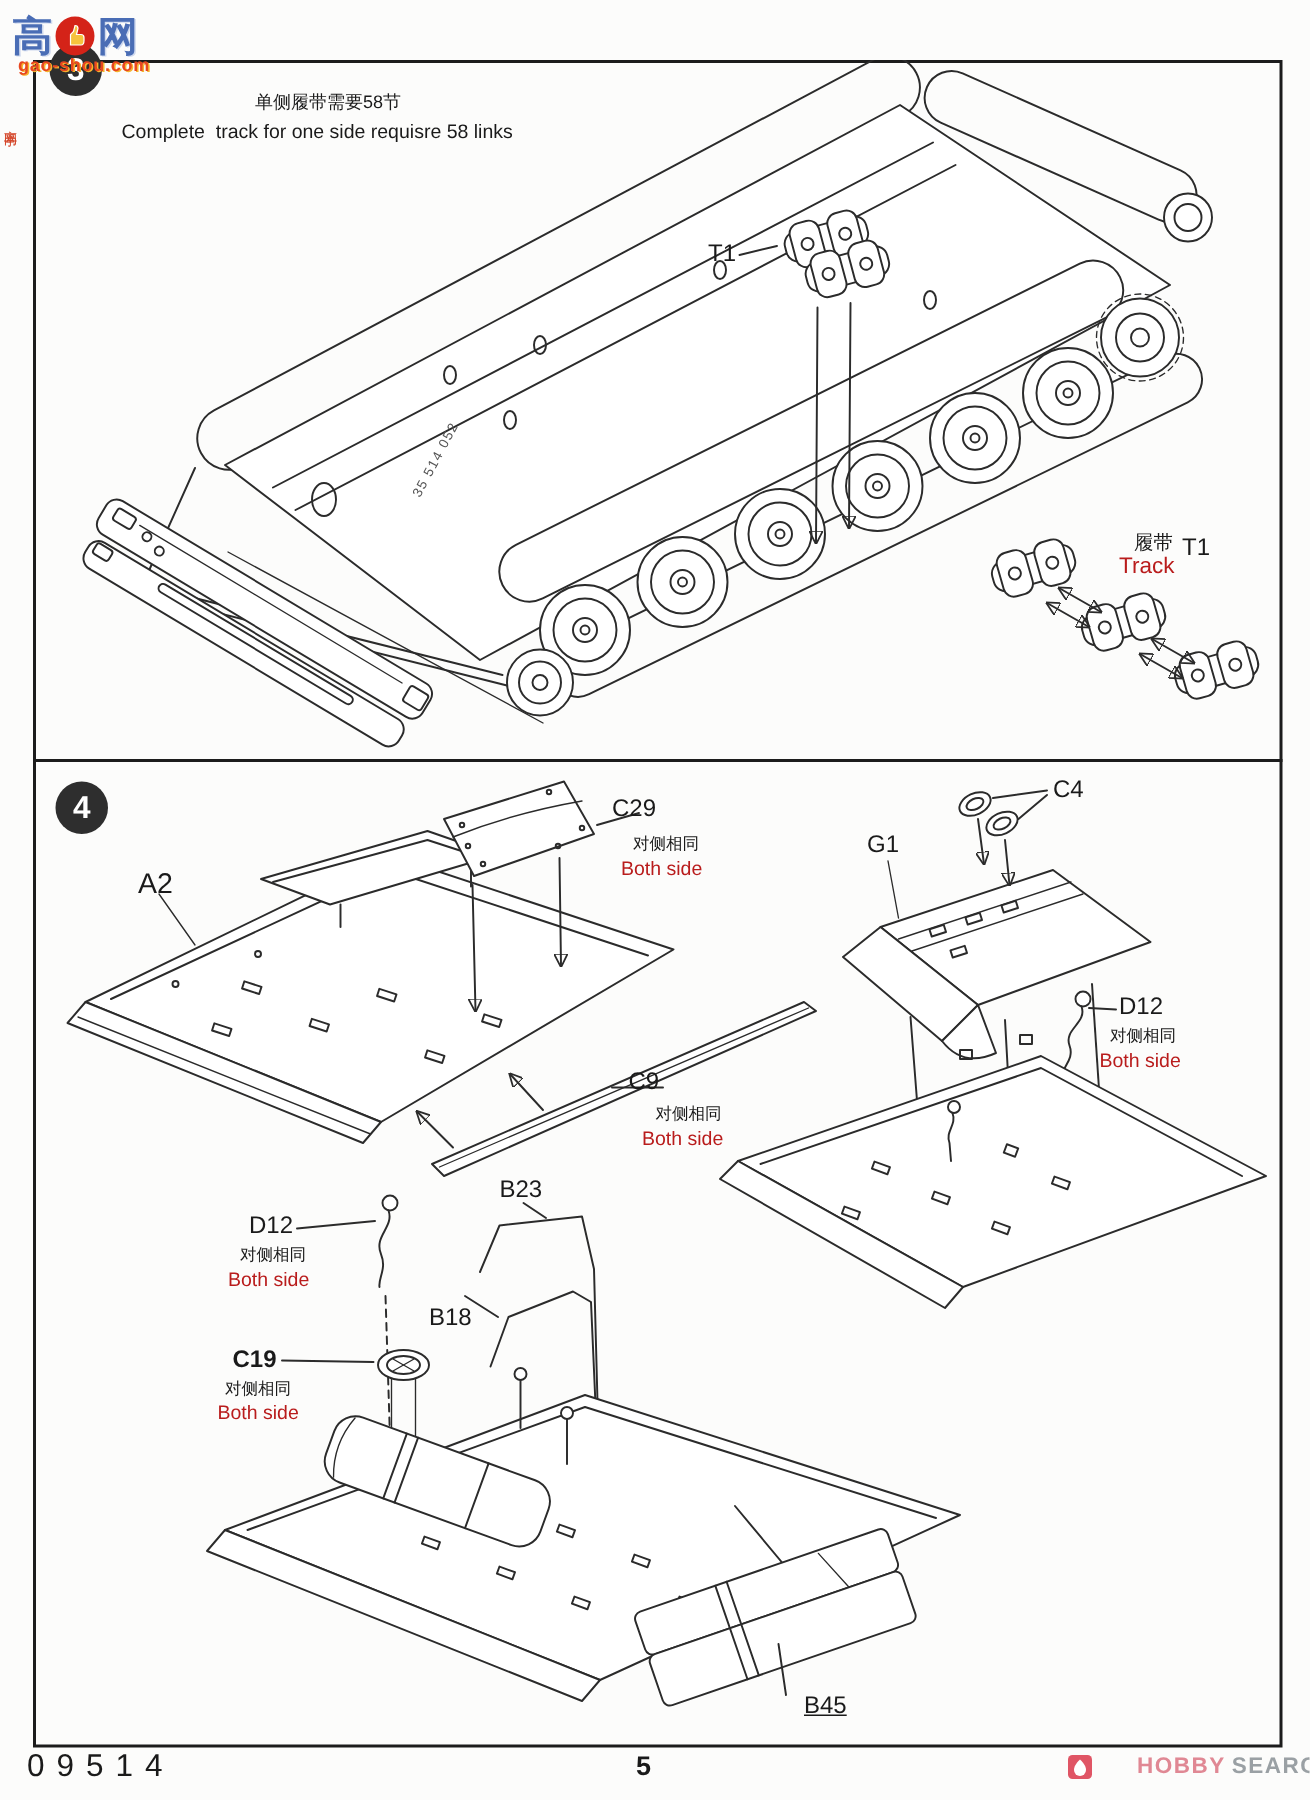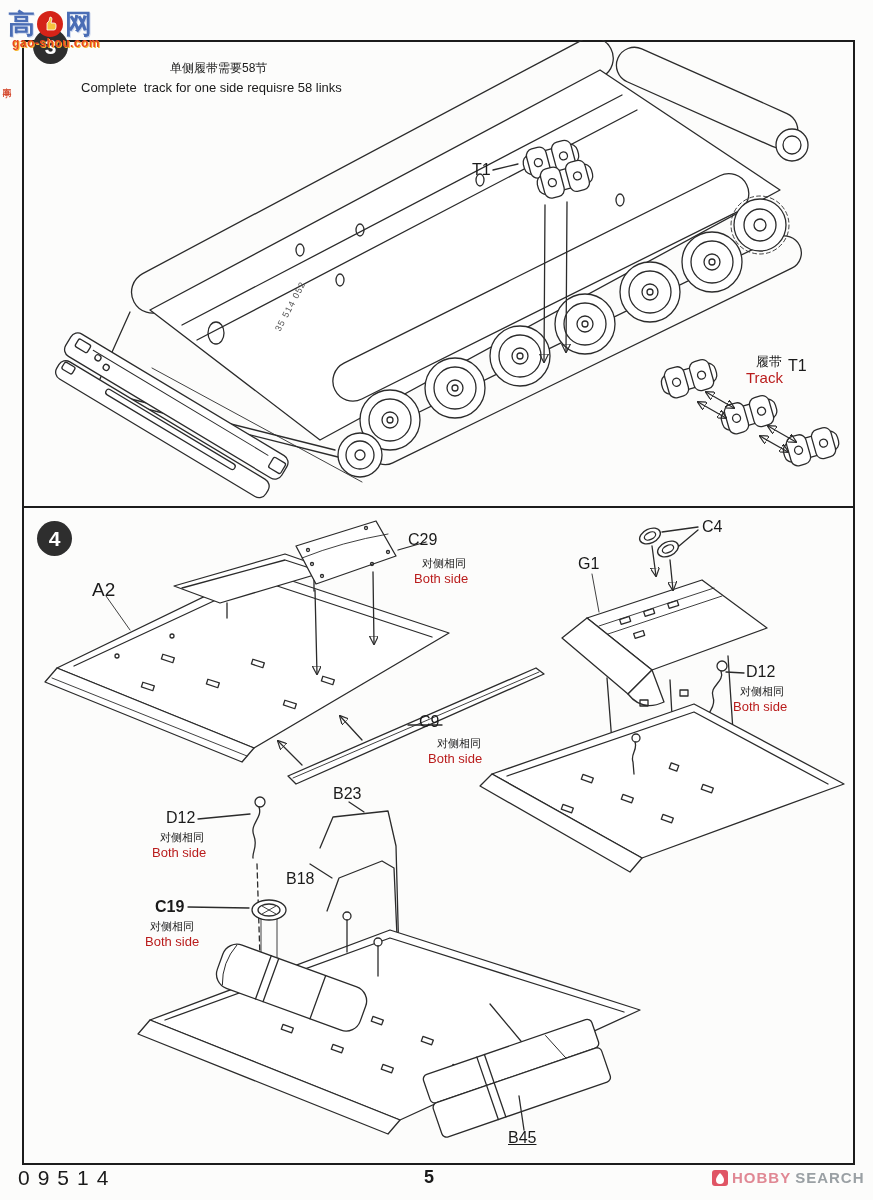--- a/index.html
+++ b/index.html
@@ -32,21 +32,21 @@
   .wm-char{font-size:27px;font-weight:bold;color:#4a6db5;text-shadow:1px 1px 0 #cfd9ee;}
   .wm-circle{width:26px;height:26px;border-radius:50%;background:#d42318;display:flex;align-items:center;justify-content:center;}
   .wm-domain{position:absolute;left:12px;top:36px;font-size:12px;font-weight:bold;color:#e8471f;
              text-shadow:1px 1px 0 #f5b52e;z-index:9;letter-spacing:0.5px;text-align:center;}
   .wm-side{position:absolute;left:0px;top:80px;font-size:9px;color:#d4462a;z-index:9;
            writing-mode:vertical-rl;letter-spacing:1px;}
   
   .kitnum{position:absolute;left:18px;top:1166px;font-size:21px;font-weight:normal;letter-spacing:8px;z-index:5;}
   .pagenum{position:absolute;left:424px;top:1167px;font-size:18px;font-weight:bold;z-index:5;}
   .hs-logo{position:absolute;left:712px;top:1169px;display:flex;align-items:center;gap:4px;z-index:5;}
-  .hs-hobby{font-size:15px;font-weight:bold;color:#e08894;letter-spacing:1px;}
+  .hs-hobby{font-size:15px;font-weight:bold;color:#e08894;letter-spacing:1px;margin-left:26px;}
   .hs-search{font-size:15px;font-weight:bold;color:#9aa0a4;letter-spacing:1px;}
 </style>
 </head>
 <body>
 
 <div class="wm">
   <span class="wm-char">高</span>
   <span class="wm-circle">
     <svg width="16" height="16" viewBox="0 0 16 16">
         <path d="M5,7 L5,14 L12,14 Q14,14 14,11 L14,9 Q14,7 12,7 L9,7 L10,3 Q10,1 8,1 L7,5 Z" fill="#f6c33d" stroke="#fff" stroke-width="0.8"></path>
@@ -212,21 +212,21 @@
 <div class="lbl" style="left:166px;top:810px;">D12</div>
 <div class="cnn" style="left:160px;top:832px;">对侧相同</div>
 <div class="enn" style="left:152px;top:846px;">Both side</div>
 
 <div class="lbl" style="left:286px;top:852px;margin-top:19px;">B18</div>
 
 <div class="lbl" style="left:155px;top:899px;font-weight:bold;">C19</div>
 <div class="cnn" style="left:150px;top:921px;">对侧相同</div>
 <div class="enn" style="left:145px;top:935px;">Both side</div>
 
-<div class="lbl" style="left:508px;top:1130px;text-decoration:underline;">B45</div>
+<div class="lbl" style="left:536px;top:1130px;text-decoration:underline;">B45</div>
 
 <svg class="draw" style="left:22px;top:506px;" width="833" height="659" viewBox="0 0 833 659">
   <defs>
     <marker id="ah4" viewBox="0 0 10 10" refX="9" refY="5" markerWidth="7" markerHeight="7" orient="auto-start-reverse">
       <path d="M0,0 L10,5 L0,10 z" fill="#2b2b2b" stroke="none"></path>
     </marker>
   </defs>
 
   <g>
     <polygon class="solid" points="35,162 237,64 427,127 232,242"></polygon>

